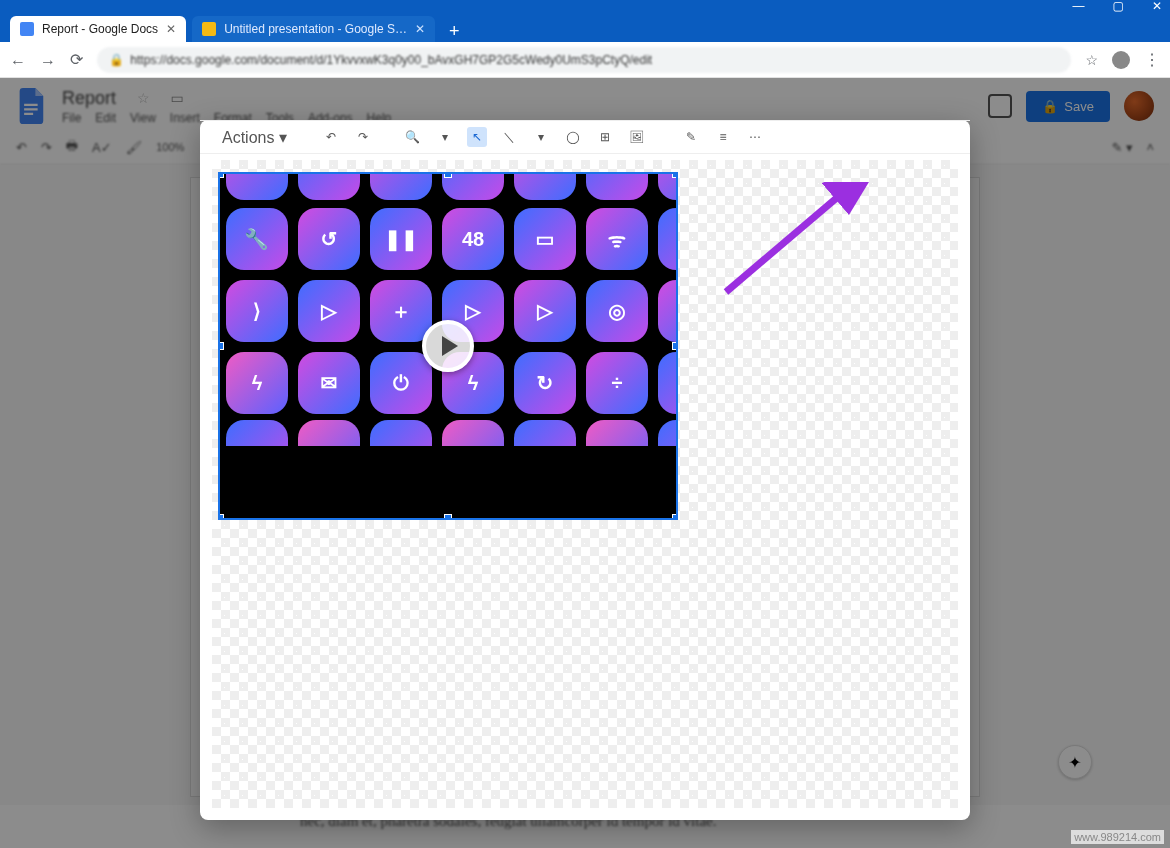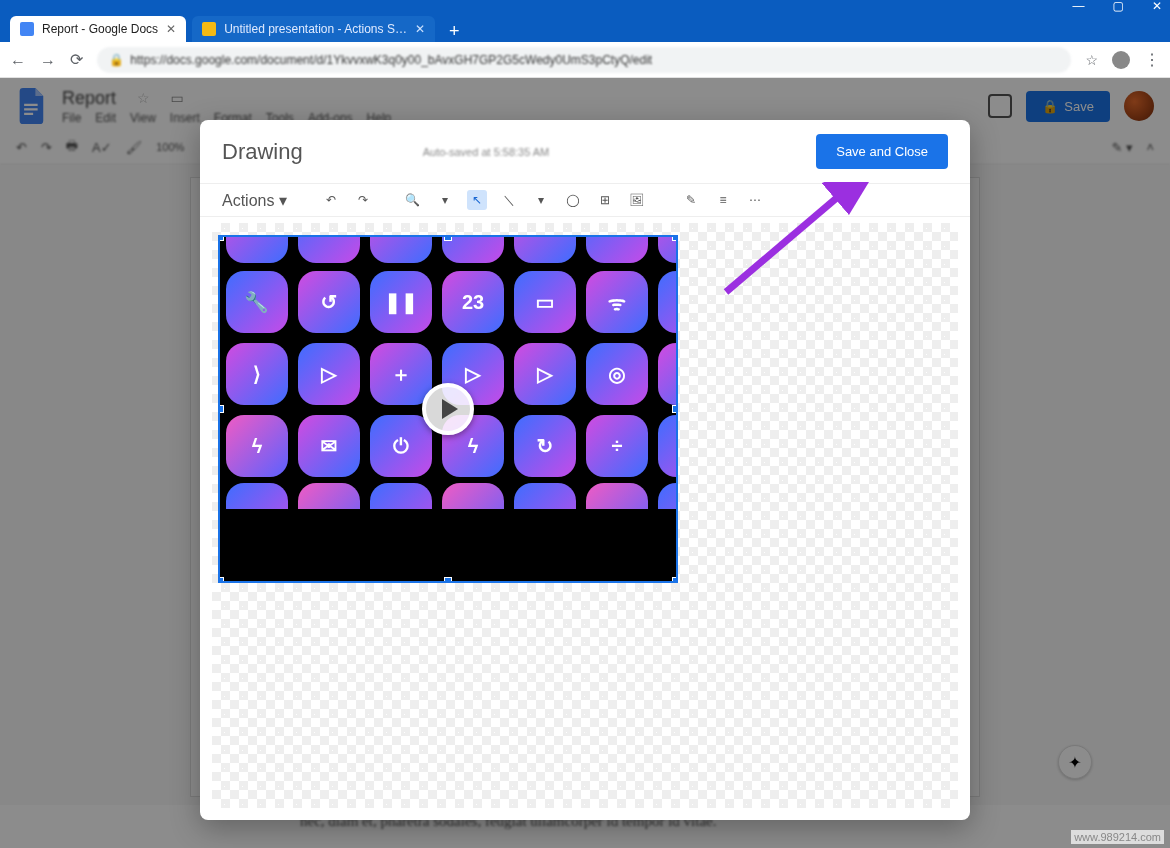--- a/index.html
+++ b/index.html
@@ -96,21 +96,21 @@
 </div>
 
 <div class="tabstrip">
   <div class="tab active">
     <span class="favicon" style="background:#4285f4"></span>
     <span>Report - Google Docs</span>
     <span class="close">✕</span>
   </div>
   <div class="tab inactive">
     <span class="favicon" style="background:#f5ba14"></span>
-    <span>Untitled presentation - Actions S…</span>
+    <span>Untitled presentation - Google S…</span>
     <span class="close">✕</span>
   </div>
   <span class="newtab">+</span>
 </div>
 
 <div class="addrbar">
   <span class="nav-icon">←</span>
   <span class="nav-icon">→</span>
   <span class="nav-icon">⟳</span>
   <div class="url-box">
@@ -174,25 +174,20 @@
   </div>
 </div>
 
 <div class="doccanvas">
   <div class="page"></div>
   <div class="help-fab">✦</div>
 </div>
 <div class="bodytext">nec, diam et, pharetra sodales, feugiat ullamcorper id tempor id vitae.</div>
 
 <div class="dialog">
-  <div class="dlg-header">
-    <span class="dlg-title">Drawing</span>
-    <span class="dlg-status">Auto-saved at 5:58:35 AM</span>
-    <div class="dlg-save">Save and Close</div>
-  </div>
   <div class="dlg-toolbar">
     <span class="actions-btn">Actions ▾</span>
     <span style="width:10px"></span>
     <span class="dlg-tbtn">↶</span>
     <span class="dlg-tbtn">↷</span>
     <span style="width:6px"></span>
     <span class="dlg-tbtn">🔍</span>
     <span class="dlg-tbtn">▾</span>
     <span class="dlg-tbtn active">↖</span>
     <span class="dlg-tbtn">＼</span>
@@ -213,21 +208,21 @@
         <div class="icell g-pb"></div>
         <div class="icell g-bp"></div>
         <div class="icell g-pb"></div>
         <div class="icell g-bp"></div>
         <div class="icell g-pb"></div>
       </div>
       <div class="icongrid">
         <div class="icell g-bp">🔧</div>
         <div class="icell g-pb">↺</div>
         <div class="icell g-bp">❚❚</div>
-        <div class="icell g-pb">23</div>
+        <div class="icell g-pb">48</div>
         <div class="icell g-bp">▭</div>
         <div class="icell g-pb">ᯤ</div>
         <div class="icell g-bp">⏻</div>
 
         <div class="icell g-pb">⟩</div>
         <div class="icell g-bp">▷</div>
         <div class="icell g-pb">＋</div>
         <div class="icell g-bp">▷</div>
         <div class="icell g-pb">▷</div>
         <div class="icell g-bp">◎</div>

